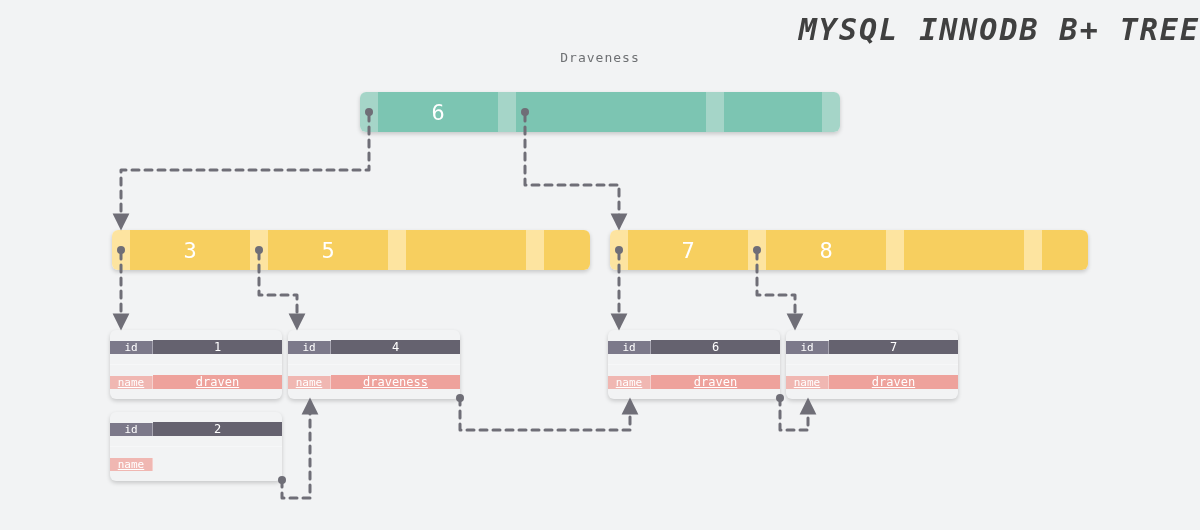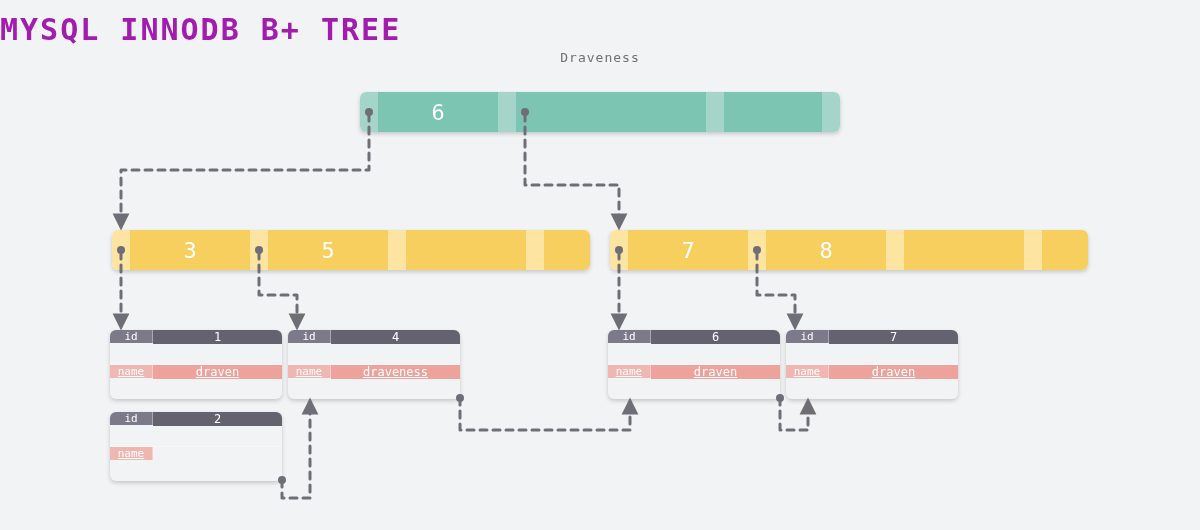--- a/index.html
+++ b/index.html
@@ -9,25 +9,26 @@
     height: 530px;
     background: #f2f3f4;
     font-family: "Consolas", "Menlo", "Monaco", monospace;
     color: #333;
     overflow: hidden;
   }
   .title {
     position: absolute;
     left: 0; right: 0;
     top: 12px;
-    text-align: left;
+    text-align: right;
     font-size: 30px;
     font-weight: 700;
     letter-spacing: 2px;
-    color: #a21caf;
+    color: #404040;
+    font-style: italic;
   }
   .subtitle {
     position: absolute;
     left: 0; right: 0;
     top: 50px;
     text-align: center;
     font-size: 13px;
     color: #6e7073;
     letter-spacing: 1px;
   }
@@ -78,21 +79,21 @@
     width: 172px;
     border-radius: 6px;
     overflow: hidden;
     box-shadow: 0 2px 4px rgba(0,0,0,0.18);
     font-size: 11px;
     color: #fff;
   }
   .record .row {
     display: flex;
     height: 34px;
-    align-items: flex-start;
+    align-items: center;
     border-bottom: 1px solid rgba(255,255,255,0.35);
   }
   .record .row:last-child { border-bottom: none; text-decoration: underline; }
   .record .lab {
     flex: 0 0 42px;
     display: flex;
     align-items: center;
     justify-content: center;
     border-right: 1px solid rgba(255,255,255,0.35);
   }

